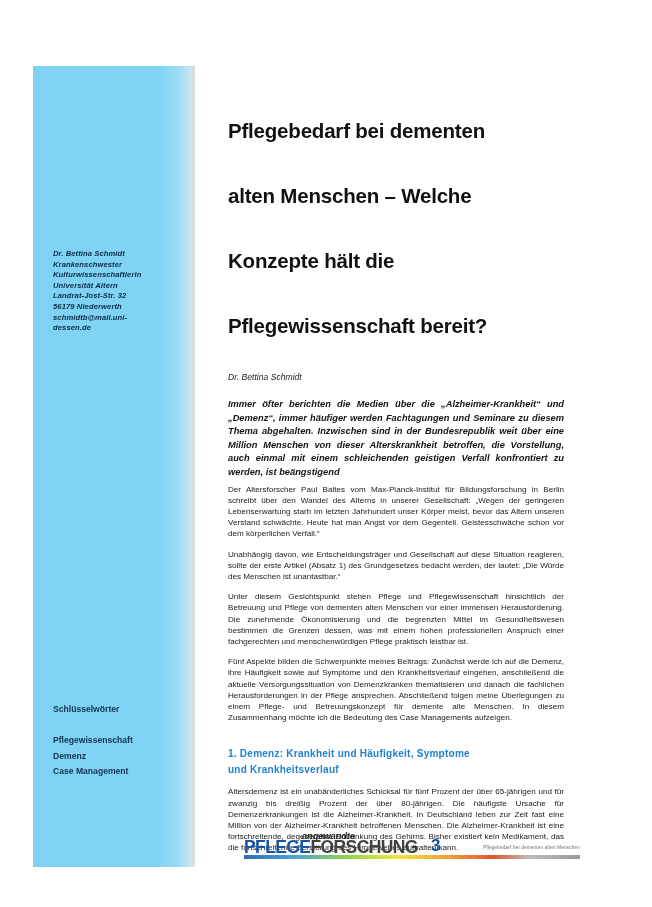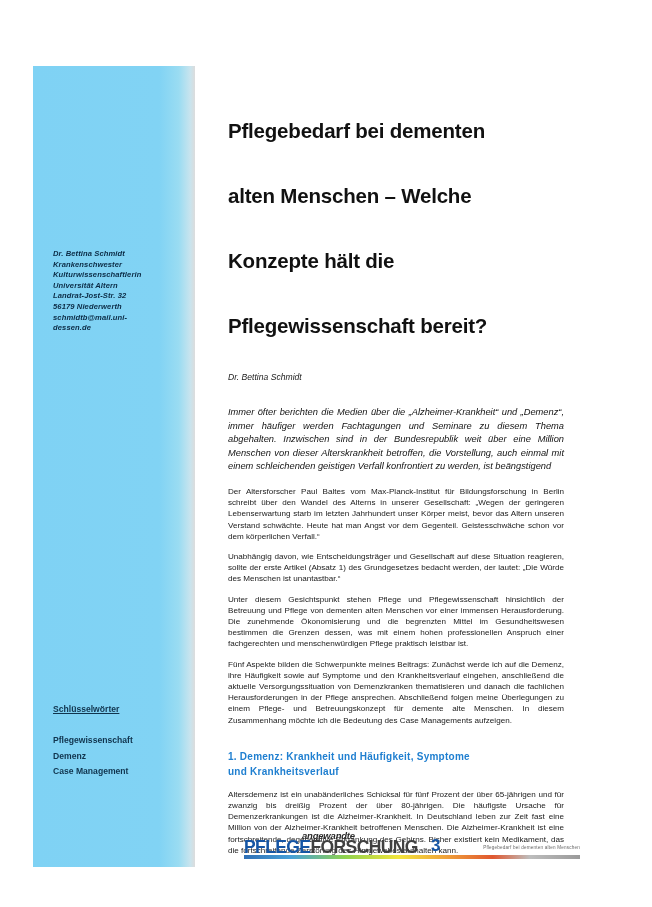--- a/index.html
+++ b/index.html
@@ -20,21 +20,21 @@
 
   .author-block{
     position:absolute;left:20px;top:183px;width:120px;
     font-style:italic;font-weight:bold;font-size:7.6px;line-height:10.6px;
     color:#0b2b45;letter-spacing:.1px;
   }
   .author-block div{white-space:nowrap;}
 
   .kw-title{
     position:absolute;left:20px;top:638px;width:130px;
-    font-weight:bold;font-size:8.6px;color:#10344e;text-decoration:underline;
+    font-weight:bold;font-size:8.6px;color:#10344e;
   }
   .kw-list{
     position:absolute;left:20px;top:667px;width:140px;
     font-weight:bold;font-size:8.6px;line-height:15.5px;color:#10344e;
   }
 
   
   .main{position:absolute;left:228px;top:66px;width:336px;}
 
   .title{
@@ -48,29 +48,29 @@
     content:"";position:absolute;left:0;right:-4px;bottom:1px;height:4px;
     background:#49c6f2;z-index:-1;
   }
   .title .ln span{position:relative;z-index:2;}
 
   .byline{
     margin-top:30px;font-style:italic;font-size:8.6px;color:#1d1d1d;
   }
 
   .lead{
-    margin-top:24px;font-style:italic;font-size:9.3px;line-height:13.6px;
-    text-align:justify;color:#141414;
+    margin-top:16px;font-style:italic;font-size:9.3px;line-height:13.6px;
+    text-align:justify;color:#141414;font-weight:bold;
   }
 
   p.body{
     margin:9px 0 0 0;font-size:8.1px;line-height:11.2px;
     text-align:justify;color:#1a1a1a;
   }
-  p.body.first{margin-top:12px;}
+  p.body.first{margin-top:4px;}
 
   h2.section{
     margin:23px 0 0 0;font-size:10px;line-height:15.5px;font-weight:bold;
     color:#1f7fd0;letter-spacing:.25px;
   }
   h2.section .l2{display:block;}
 
   
   .footer{position:absolute;left:244px;top:832px;width:336px;height:36px;}
   .footer-rule{

